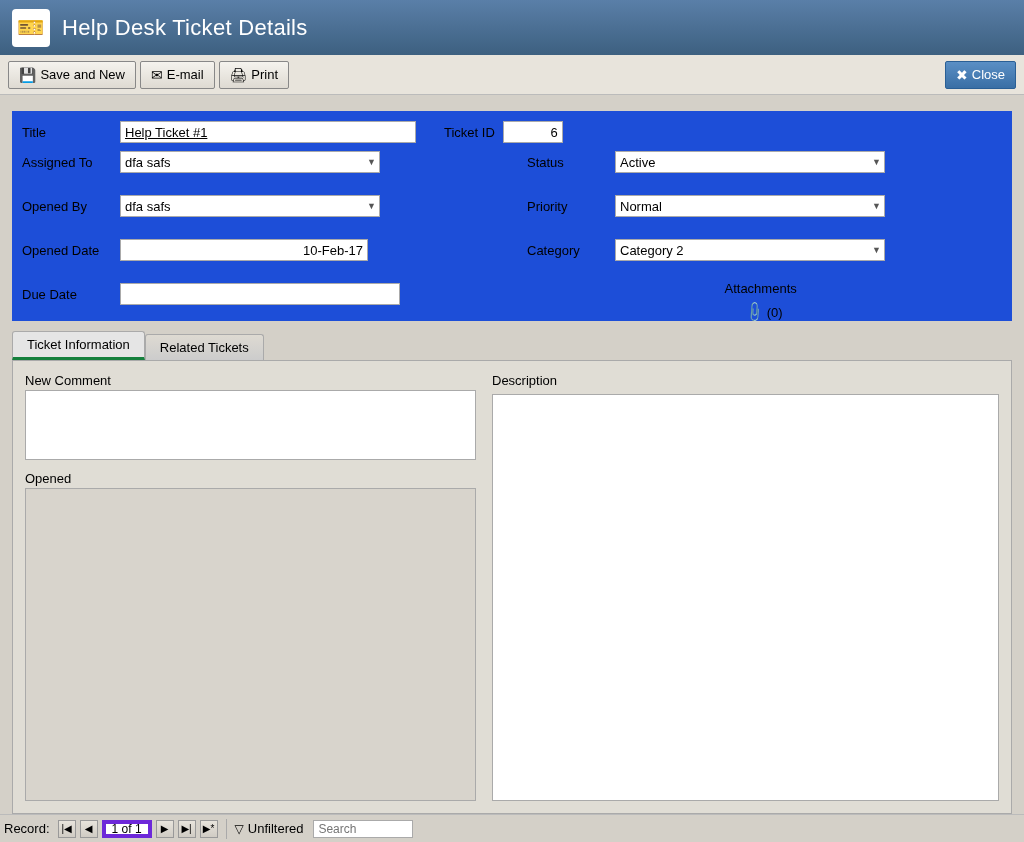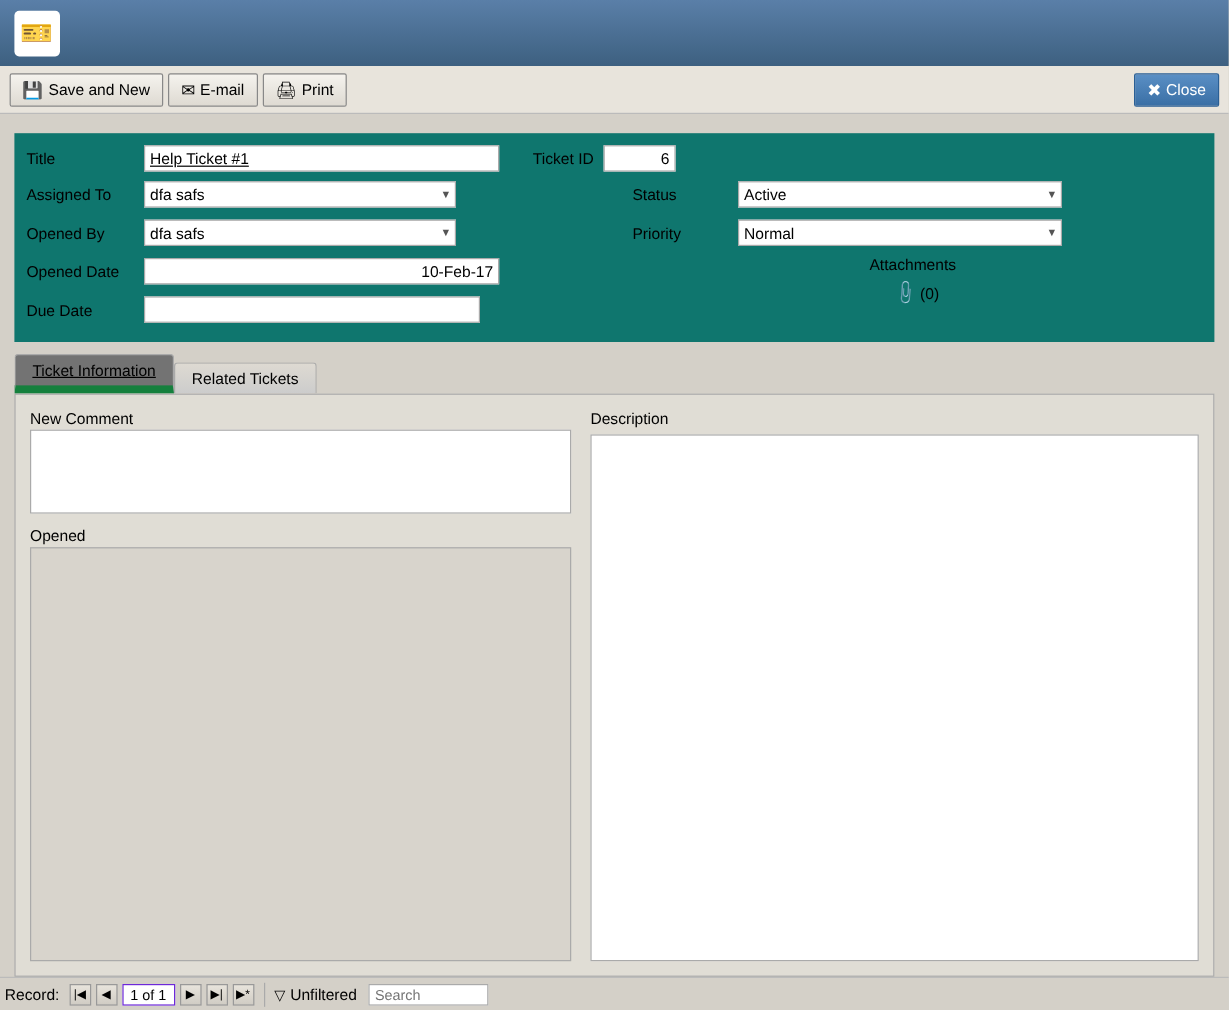--- a/index.html
+++ b/index.html
@@ -75,21 +75,22 @@
 
     
     .form-section {
       display: flex;
       gap: 30px;
       margin-bottom: 8px;
     }
     .form-left, .form-right {
       display: flex;
       flex-direction: column;
-      gap: 6px;
+      gap: 18px;
+      justify-content: flex-end;
     }
     .form-left { flex: 1; }
     .form-right { flex: 1; }
 
     .form-row {
       display: flex;
       align-items: center;
       gap: 8px;
       height: 26px;
     }
@@ -164,21 +165,21 @@
       margin-bottom: 6px;
     }
     .ticket-id-label {
       font-size: 13px;
       color: #000;
       margin-left: 20px;
     }
 
     
     .top-form {
-      background: #0f766e;
+      background: #1d4ed8;
       padding: 10px 10px 6px 10px;
     }
 
     .attachments-row {
       display: flex;
       align-items: center;
       gap: 8px;
       height: 26px;
       flex-direction: column;
     }
@@ -209,25 +210,24 @@
     .tab {
       padding: 5px 14px;
       border: 1px solid #aaa;
       background: linear-gradient(to bottom, #dedad2, #ccc);
       cursor: pointer;
       font-size: 13px;
       border-bottom: none;
       border-radius: 3px 3px 0 0;
     }
     .tab.active {
-      background: #737373;
-      border-bottom: 7px solid #15803d;
+      background: #e5e5e5;
+      border-bottom: 3px solid #15803d;
       position: relative;
       z-index: 2;
-      text-decoration: underline;
     }
 
     .tab-content {
       border: 1px solid #aaa;
       background: #e0ddd5;
       flex: 1;
       padding: 12px;
       display: flex;
       flex-direction: column;
       gap: 10px;
@@ -308,21 +308,21 @@
       width: 18px; height: 18px;
       border: 1px solid #999;
       background: linear-gradient(to bottom, #e8e4dc, #d0ccc4);
       cursor: pointer;
       display: flex; align-items: center; justify-content: center;
       font-size: 10px;
       padding: 0;
     }
     .record-position {
       padding: 0 6px;
-      border: 1px solid #6d28d9;
+      border: 4px solid #6d28d9;
       background: white;
       height: 18px;
       display: flex; align-items: center;
       min-width: 40px;
       justify-content: center;
       font-size: 12px;
     }
     .filter-icon {
       font-size: 12px;
     }
@@ -337,20 +337,21 @@
       outline: none;
     }
 
     .divider { width: 1px; height: 20px; background: #aaa; margin: 0 4px; }
   </style>
 </head>
 <body>
 
 <div class="title-bar">
   <div class="title-bar-icon"></div>
+  <span class="title-bar-text">Help Desk Ticket Details</span>
 </div>
 
 <div class="toolbar">
   <button class="toolbar-btn">
     <span class="btn-icon">💾</span>
     <span>Save and New</span>
   </button>
   <button class="toolbar-btn">
     <span class="btn-icon">✉</span>
     <span>E-mail</span>
@@ -390,21 +391,21 @@
         <div class="form-row">
           <span class="form-label">Opened By</span>
           <div class="select-wrapper select-assigned">
             <select>
               <option>dfa safs</option>
             </select>
           </div>
         </div>
         <div class="form-row">
           <span class="form-label">Opened Date</span>
-          <input class="form-input" style="width: 296px; text-align: right;" type="text" value="10-Feb-17">
+          <input class="form-input" style="width: 248px; text-align: right;" type="text" value="10-Feb-17">
         </div>
         <div class="form-row">
           <span class="form-label">Due Date</span>
           <input class="form-input" style="width: 280px;" type="text">
         </div>
       </div>
 
       <div class="form-right">
         <div class="form-row">
           <span class="form-label-right">Status</span>
@@ -417,20 +418,30 @@
           </div>
         </div>
         <div class="form-row">
           <span class="form-label-right">Priority</span>
           <div class="select-wrapper select-priority">
             <select>
               <option>Normal</option>
               <option>Low</option>
               <option>High</option>
               <option>Critical</option>
+            </select>
+          </div>
+        </div>
+        <div class="form-row">
+          <span class="form-label-right">Category</span>
+          <div class="select-wrapper select-category">
+            <select>
+              <option>Category 1</option>
+              <option selected="">Category 2</option>
+              <option>Category 3</option>
             </select>
           </div>
         </div>
         <div class="attachments-row">
           <span class="form-label-right">Attachments</span>
           <span class="attachments-value">
             <span class="paperclip-icon">📎</span>
             <span>(0)</span>
           </span>
         </div>

